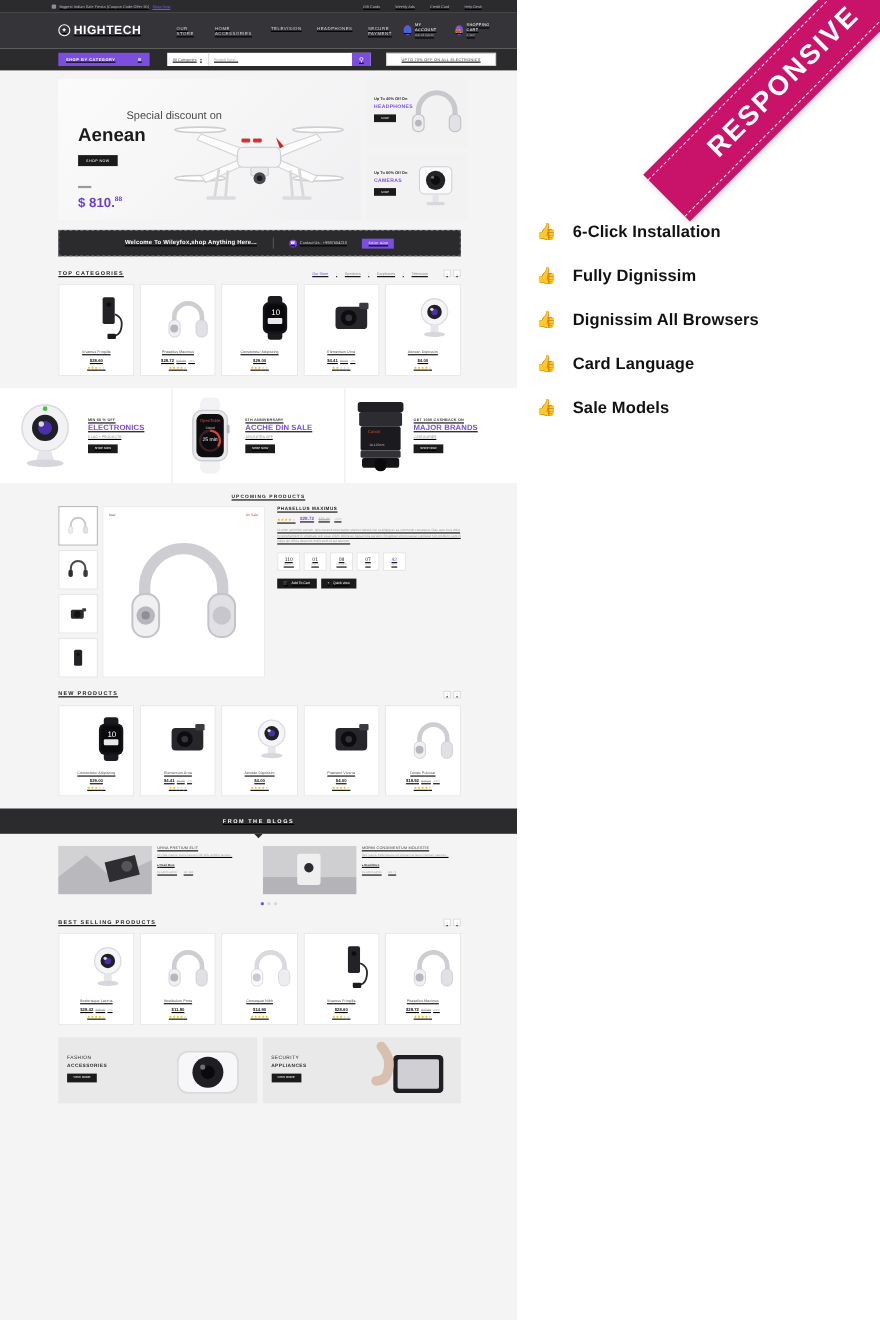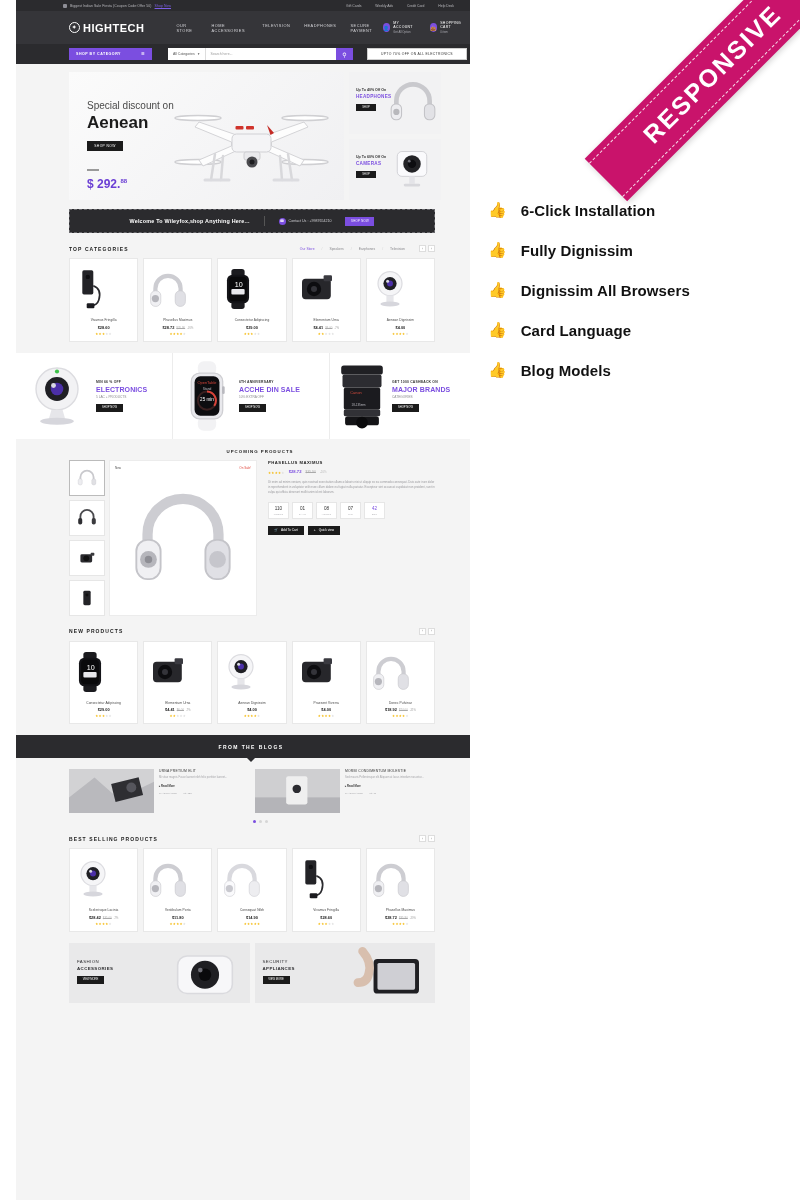--- a/index.html
+++ b/index.html
@@ -5,21 +5,21 @@
   * { margin:0; padding:0; box-sizing:border-box; }
   html,body { width:800px; height:1200px; overflow:hidden; }
   body {
     font-family:"Liberation Sans", sans-serif;
     background:#ffffff;
     position:relative;
   }
   .root { position:relative; width:800px; height:1200px; }
 
   
-  .site { position:absolute; left:16px; top:0; width:470px; height:1200px; background:#f4f4f4; overflow:hidden; }
+  .site { position:absolute; left:0; top:0; width:470px; height:1200px; background:#f4f4f4; overflow:hidden;text-decoration:underline; }
 
   
   .topbar { height:11px; background:#2b2b2e; display:flex; align-items:center; padding:0 14px; }
   .topbar .tb-left { display:flex; align-items:center; gap:3px; font-size:3.4px; color:#b9b9bd; letter-spacing:.1px; margin-left:33px;}
   .tb-left .flag { width:4px;height:4px;background:#8e8e96;border-radius:1px;display:inline-block;}
   .tb-left a { color:#7d5fe8; text-decoration:underline; }
   .topbar .tb-right { margin-left:auto; display:flex; gap:14px; font-size:3.4px; color:#b9b9bd; padding-right:18px;}
 
   
   .header { height:33px; background:#353539; display:flex; align-items:center; padding:0 18px; }
@@ -39,21 +39,21 @@
   .searchwrap { margin-left:16px; display:flex; height:12px; background:#fff; width:185px; align-items:center;}
   .searchwrap .cat { font-size:3.5px;color:#555;padding:0 5px;border-right:1px solid #ddd;height:100%;display:flex;align-items:center;gap:3px;}
   .searchwrap .inp { flex:1;font-size:3.5px;color:#9a9a9a;padding-left:5px;}
   .searchwrap .btn { width:17px;height:100%;background:#7b4ee0;color:#fff;display:flex;align-items:center;justify-content:center;font-size:6px;}
   .promo { margin-left:14px;width:100px;height:12px;background:#fff;border:1px solid #cfcfcf;display:flex;align-items:center;justify-content:center;font-size:3.4px;color:#333;letter-spacing:.3px;}
 
   
   .heroWrap { display:flex; padding:8px 18px 0 18px; gap:5px; }
   .hero { margin-left:35px; width:275px;height:128px;background:linear-gradient(135deg,#fbfbfb 0%,#f0f0f2 100%);position:relative;overflow:hidden;}
   .hero .txt { position:absolute;left:18px;top:28px;}
-  .hero .t1{font-size:10px;color:#4a4a4a;font-weight:300;}
+  .hero .t1{font-size:10px;color:#4a4a4a;font-weight:300;margin-left:44px;}
   .hero .t2{font-size:17px;color:#1b1b1b;font-weight:bold;margin-top:2px;}
   .hero .shopbtn{margin-top:8px;width:36px;height:10px;background:#1b1b1b;color:#fff;font-size:3.3px;display:flex;align-items:center;justify-content:center;letter-spacing:.4px;}
   .hero .line{width:12px;height:1.5px;background:#9a9a9a;margin-top:18px;}
   .hero .price{margin-top:6px;font-size:12px;color:#6b3fd4;font-weight:bold;}
   .hero .price sup{font-size:6px;}
   .drone { position:absolute;right:10px;top:24px;width:165px;height:95px;}
   .side { display:flex;flex-direction:column;gap:5px;}
   .sbanner { width:92px;height:61.5px;background:#f2f2f3;position:relative;overflow:hidden;}
   .sbanner .s1{position:absolute;left:7px;top:16px;font-size:3.6px;color:#333;font-weight:bold;}
   .sbanner .s2{position:absolute;left:7px;top:22px;font-size:4.6px;color:#7b4ee0;font-weight:bold;letter-spacing:.3px;}
@@ -73,21 +73,21 @@
   .sechead .tabs{margin-left:auto;display:flex;gap:7px;align-items:center;}
   .sechead .tabs span{font-size:3.4px;color:#8a8a8e;}
   .sechead .tabs span.on{color:#7b4ee0;}
   .sechead .tabs i{color:#cfcfcf;font-style:normal;font-size:3.4px;}
   .sechead .arrows{margin-left:7px;display:flex;gap:2px;}
   .sechead .arrows b{width:7px;height:7px;background:#fff;border:1px solid #ddd;font-size:3.4px;color:#888;display:flex;align-items:center;justify-content:center;font-weight:normal;}
 
   
   .grid { display:flex; gap:5px; margin:0 18px 0 53px; width:366px;}
   .card { width:70px;background:#fff;border:1px solid #e8e8e8;padding:5px 3px;display:flex;flex-direction:column;align-items:center;}
-  .card .imgbox{width:100%;height:50px;display:flex;align-items:center;justify-content:flex-start;}
+  .card .imgbox{width:100%;height:50px;display:flex;align-items:center;justify-content:flex-end;}
   .card .nm{font-size:3.2px;color:#444;margin-top:4px;text-align:center;letter-spacing:.1px;}
   .card .pr{font-size:3.9px;font-weight:bold;color:#1b1b1b;margin-top:2.5px;display:flex;align-items:baseline;gap:2px;}
   .card .pr s{font-size:2.9px;color:#aaa;font-weight:normal;}
   .card .pr u{font-size:2.6px;color:#bbb;text-decoration:none;}
   .stars{margin-top:2px;font-size:3.4px;color:#f5b90b;letter-spacing:.3px;}
   .stars em{color:#ddd;font-style:normal;}
 
   
   .pstrip{display:flex;margin-top:11px;width:470px;height:86px;background:#fff;}
   .pstrip .pcell{flex:1;display:flex;align-items:center;gap:4px;border-right:1px solid #ececec;padding:0 6px;position:relative;}
@@ -223,21 +223,21 @@
     </div>
 
     <div class="heroWrap">
       <div class="hero">
         <div class="txt">
           <div class="t1">Special discount on</div>
           <div class="t2">Aenean</div>
           <div class="shopbtn">SHOP NOW</div>
           <div class="line"></div>
           <div class="price">
-            <span>$ 292.</span><sup>88</sup>
+            <span>$ 810.</span><sup>88</sup>
           </div>
         </div>
         <svg class="drone" viewBox="0 0 330 190">
           <g stroke="#cfcfd2" stroke-width="3" fill="#fff">
             <ellipse cx="58" cy="44" rx="46" ry="5"></ellipse>
               <ellipse cx="272" cy="44" rx="46" ry="5"></ellipse>
             <ellipse cx="58" cy="132" rx="46" ry="5"></ellipse>
               <ellipse cx="272" cy="132" rx="46" ry="5"></ellipse>
           </g>
           <path d="M60 52 L135 78 L195 78 L270 52 L278 62 L205 92 L205 100 L270 128 L262 140 L192 108 L138 108 L68 140 L60 128 L125 100 L125 92 L52 62 Z" fill="#fdfdfd" stroke="#d4d4d7" stroke-width="2"></path>
@@ -827,18 +827,18 @@
   <div class="frow">
     <span class="ico">👍</span>
     <span class="lbl">Dignissim All Browsers</span>
   </div>
   <div class="frow">
     <span class="ico">👍</span>
     <span class="lbl">Card Language</span>
   </div>
   <div class="frow">
     <span class="ico">👍</span>
-    <span class="lbl">Blog Models</span>
+    <span class="lbl">Sale Models</span>
   </div>
       </div>
 
   </div>
 </div>
 
 </body></html>

